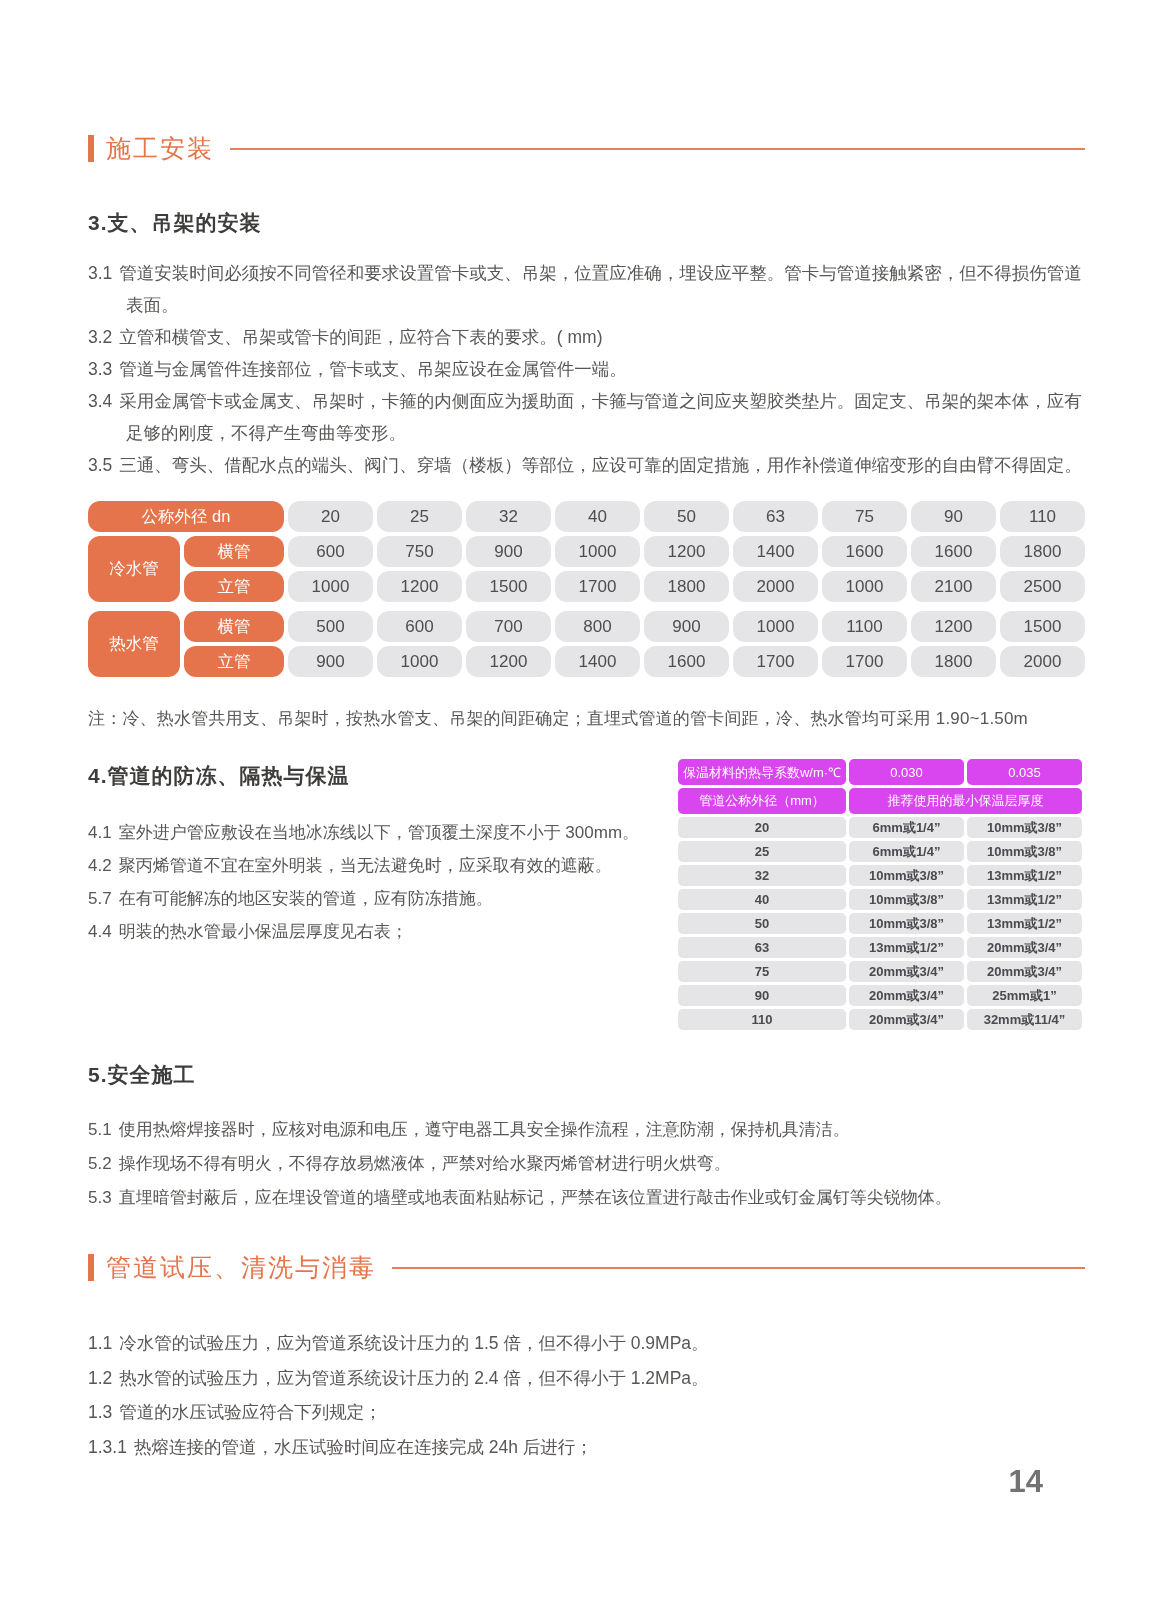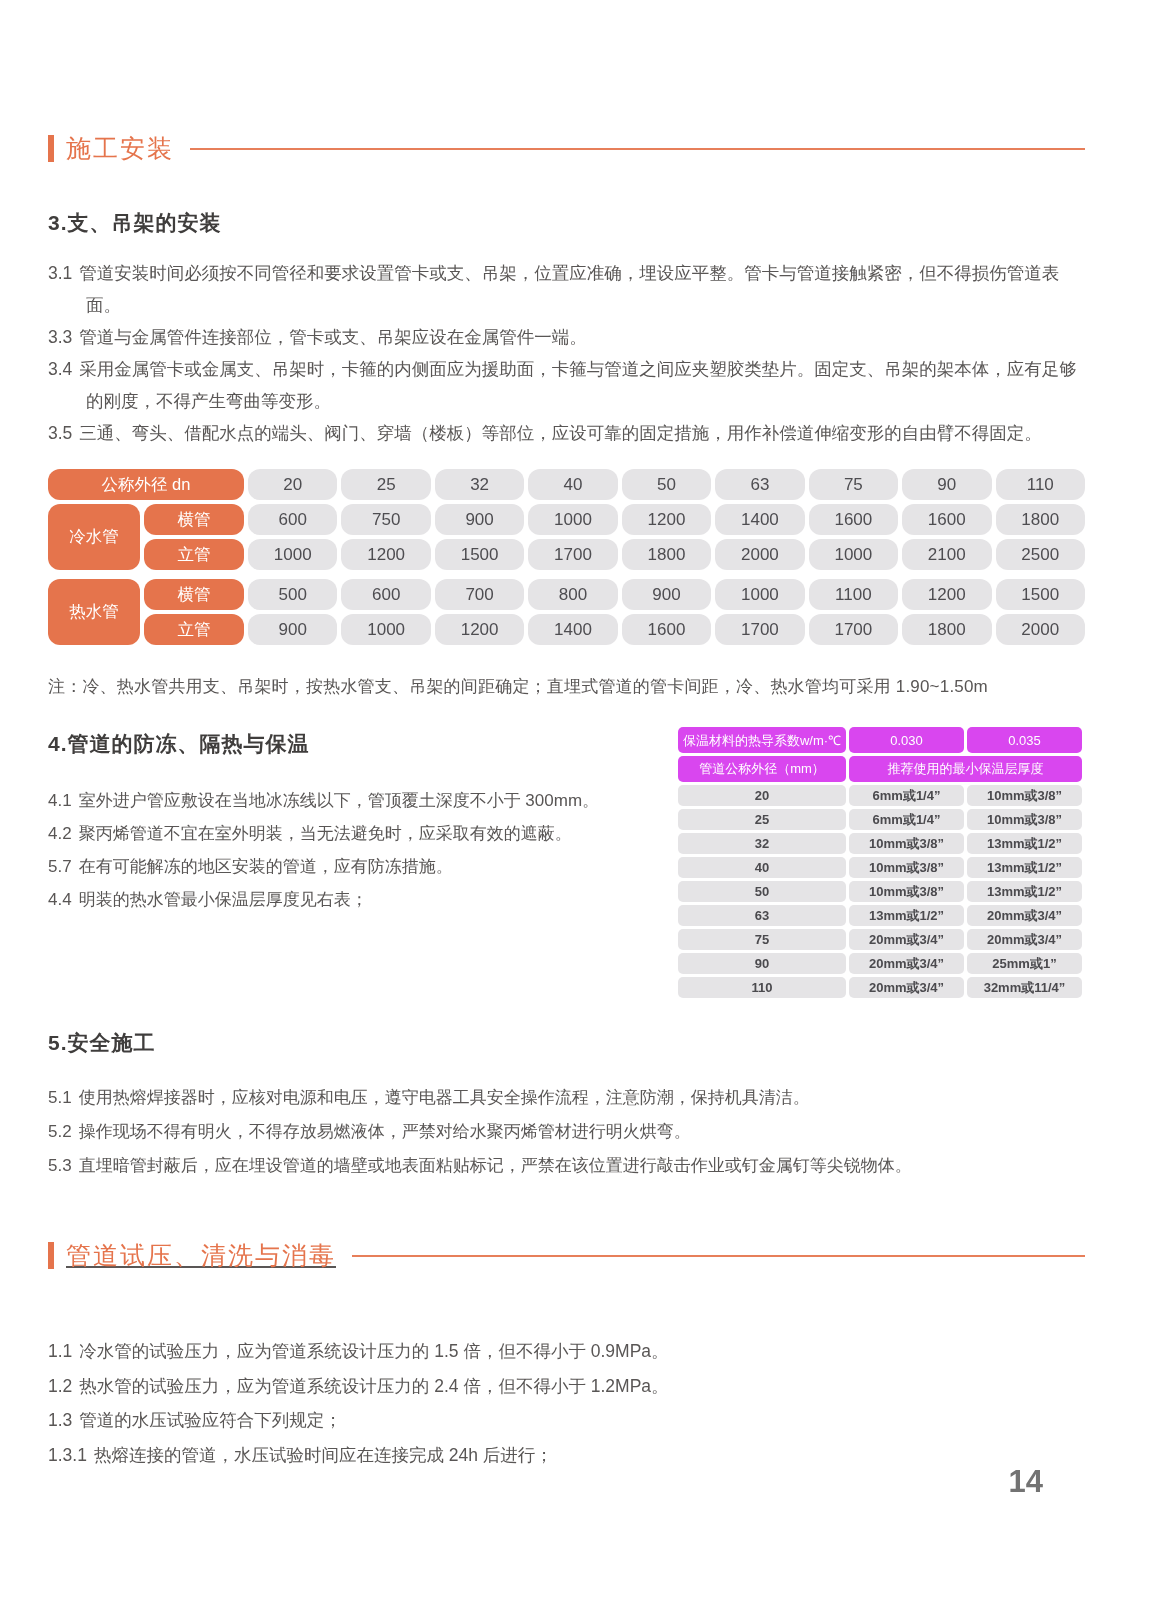--- a/index.html
+++ b/index.html
@@ -1,19 +1,19 @@
 <!DOCTYPE html>
 <html><head>
 <meta charset="utf-8">
 <style>
   * { margin:0; padding:0; box-sizing:border-box; }
   html,body { background:#ffffff; }
   body { font-family:"Liberation Sans", sans-serif; color:#595655; }
   .page { width:1171px; height:1600px; position:relative; background:#fff; overflow:hidden; }
-  .content { padding:132px 86px 0 48px; }
+  .content { padding:132px 86px 0 88px; }
 
   
   .sec-header { display:flex; align-items:center; }
   .hbar { width:6px; height:27px; background:#E5744C; flex:0 0 auto; }
   .htitle { font-size:25px; color:#E5744C; margin-left:12px; letter-spacing:2px; white-space:nowrap; }
   .hline { flex:1 1 auto; height:2px; background:#E5744C; margin-left:16px; opacity:.92; }
 
   
   .stitle { font-size:21px; font-weight:700; color:#3F3D3C; letter-spacing:1px; }
 
@@ -44,42 +44,43 @@
   .t2 td { text-align:center; vertical-align:middle; border-radius:5px; overflow:hidden; }
   .t2 .oc2 { background:#d946ef; color:#ffffff; font-size:13px; height:26px; }
   .t2 .gc2 { background:#E5E4E6; color:#4B4A4E; font-size:13px; font-weight:700; height:21px; }
 
   
   .s5 { margin-top:28px; }
   .s5 .stitle { margin-bottom:24px; }
   .s5 .para { line-height:34px; font-size:17px; }
 
   
-  .sec2 { margin-top:56px;text-decoration:underline; }
-  .sec2-items { margin-top:62px; }
+  .sec2 { margin-top:36px; }
+  .sec2-items { margin-top:42px; }
   .sec2-items .para { line-height:34.5px; font-size:17.5px; }
 
   
   .pagenum { position:absolute; right:128px; bottom:100px; font-size:31px; font-weight:700; color:#737373; }
 </style>
 </head>
 <body>
 
 <div class="page">
   <div class="content">
 
     <div class="sec-header">
       <div class="hbar"></div>
       <div class="htitle">施工安装</div>
       <div class="hline"></div>
     </div>
 
     <div class="sub3">
       <div class="stitle">3.支、吊架的安装</div>
       <p class="para"><span class="num">3.1</span><span>管道安装时间必须按不同管径和要求设置管卡或支、吊架，位置应准确，埋设应平整。管卡与管道接触紧密，但不得损伤管道表面。</span></p>
+      <p class="para"><span class="num">3.2</span><span>立管和横管支、吊架或管卡的间距，应符合下表的要求。( mm)</span></p>
       <p class="para"><span class="num">3.3</span><span>管道与金属管件连接部位，管卡或支、吊架应设在金属管件一端。</span></p>
       <p class="para"><span class="num">3.4</span><span>采用金属管卡或金属支、吊架时，卡箍的内侧面应为援助面，卡箍与管道之间应夹塑胶类垫片。固定支、吊架的架本体，应有足够的刚度，不得产生弯曲等变形。</span></p>
       <p class="para"><span class="num">3.5</span><span>三通、弯头、借配水点的端头、阀门、穿墙（楼板）等部位，应设可靠的固定措施，用作补偿道伸缩变形的自由臂不得固定。</span></p>
     </div>
 
     <table class="t1">
       <colgroup>
         <col style="width:92px">
           <col style="width:100px">
         <col>

